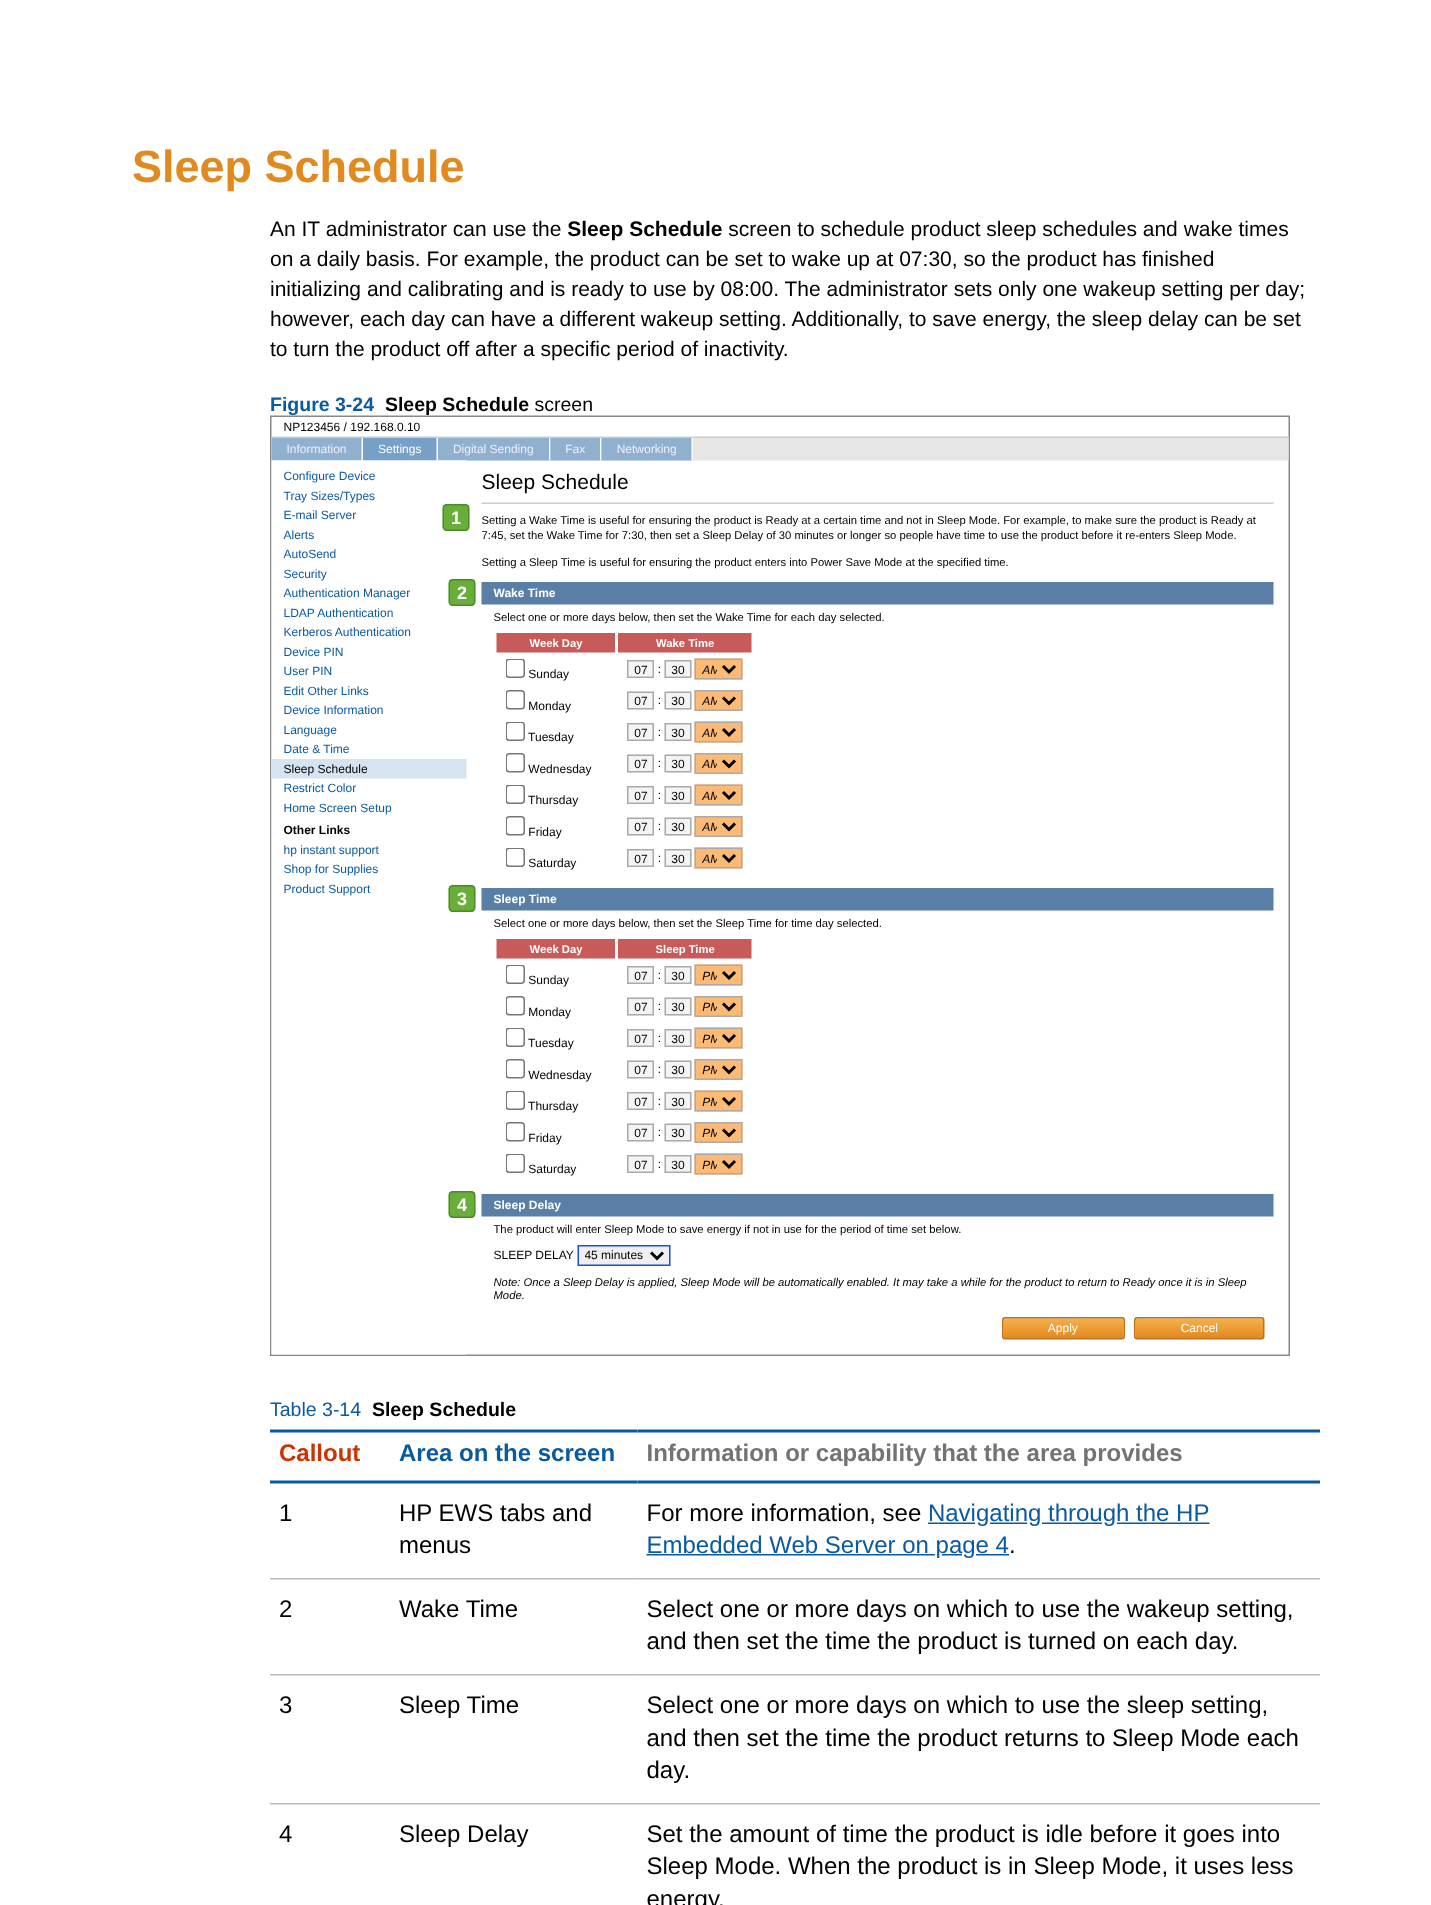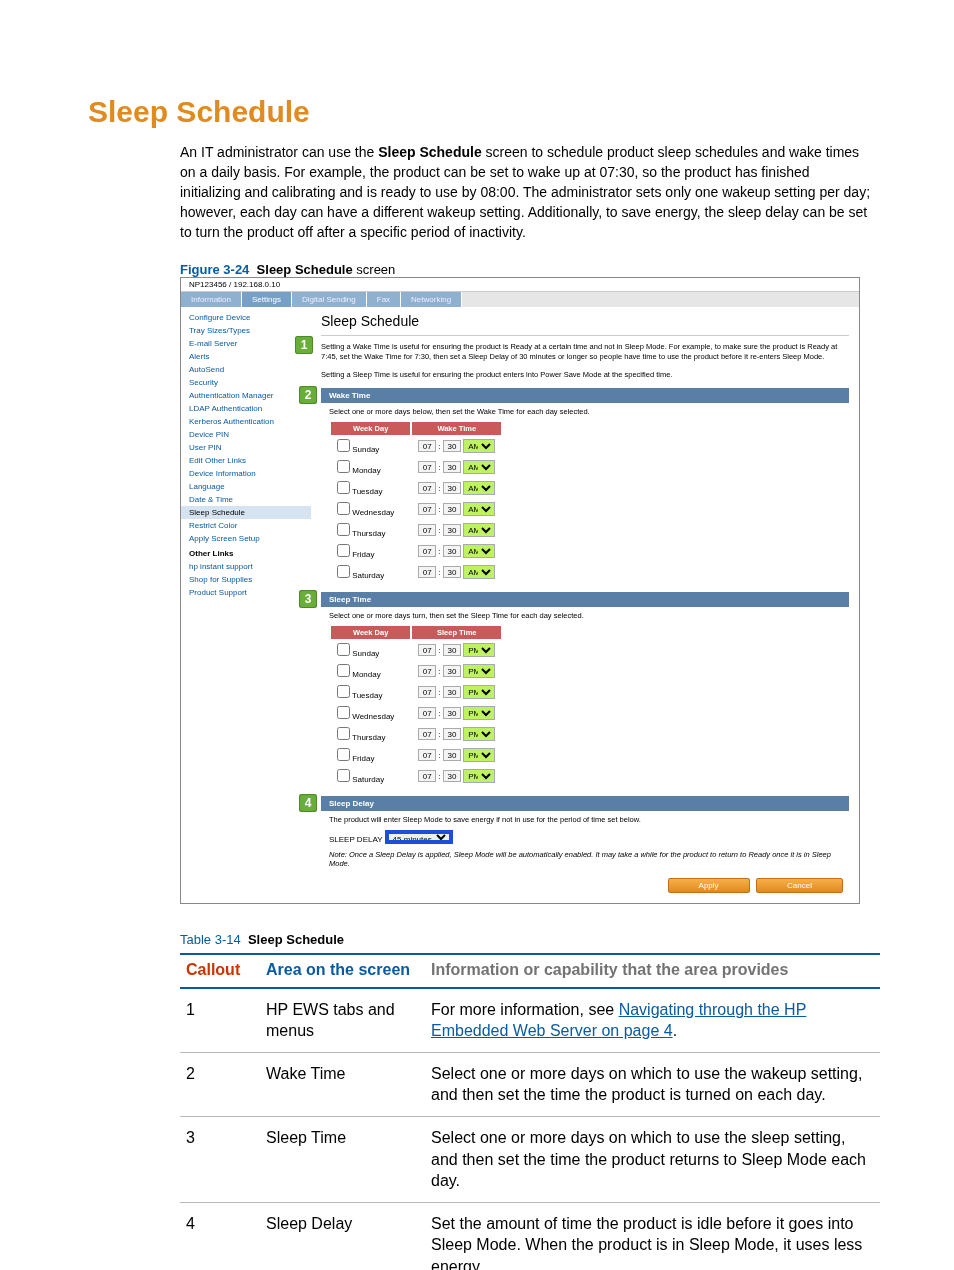--- a/index.html
+++ b/index.html
@@ -133,25 +133,26 @@
   .days-table td {
     font-size: 8px;
     padding: 2px 6px;
     margin-top: 44px;
   }
   .time-cell input[type="text"] {
     width: 18px; height: 12px; font-size: 8px; text-align: center;
     border: 1px solid #aaa; background: #f4f4f4;
   }
   .time-cell select {
-    height: 14px; font-size: 8px; border: 1px solid #aaa; background: #bef264;
+    height: 14px; font-size: 8px; border: 1px solid #aaa; background: #fdba74;
     width: 32px;
+    font-style: italic;
   }
   .delay-block { font-size: 8px; margin: 6px 0 6px 8px; }
-  .delay-block select { font-size: 8px; height: 14px; border: 4px solid #1d4ed8; }
+  .delay-block select { font-size: 8px; height: 14px; border: 1px solid #1d4ed8; }
   .note-italic { font-size: 7.5px; font-style: italic; margin: 6px 0 10px 8px; }
   .ss-buttons { text-align: right; padding-right: 6px; margin-top: 4px; }
   .ss-btn {
     display: inline-block;
     background: linear-gradient(#f7b04a,#e08a1f);
     color: #fff;
     font-size: 8px;
     padding: 2px 30px;
     border: 1px solid #c0701a;
     border-radius: 2px;
@@ -238,21 +239,21 @@
         <a>LDAP Authentication</a>
         <a>Kerberos Authentication</a>
         <a>Device PIN</a>
         <a>User PIN</a>
         <a>Edit Other Links</a>
         <a>Device Information</a>
         <a>Language</a>
         <a>Date &amp; Time</a>
         <a class="active">Sleep Schedule</a>
         <a>Restrict Color</a>
-        <a>Apply Screen Setup</a>
+        <a>Home Screen Setup</a>
         <div class="section-hdr">Other Links</div>
         <a>hp instant support</a>
         <a>Shop for Supplies</a>
         <a>Product Support</a>
       </div>
     <div class="ss-main">
       <h2>Sleep Schedule</h2>
       <div class="ss-help">Setting a Wake Time is useful for ensuring the product is Ready at a certain time and not in Sleep Mode. For example, to make sure the product is Ready at 7:45, set the Wake Time for 7:30, then set a Sleep Delay of 30 minutes or longer so people have time to use the product before it re-enters Sleep Mode.</div>
       <div class="ss-help">Setting a Sleep Time is useful for ensuring the product enters into Power Save Mode at the specified time.</div>
 
@@ -297,21 +298,21 @@
               <td><input type="checkbox" style=""> Saturday</td>
               <td class="time-cell"><input type="text" value="07" style=""> : <input type="text" value="30" style=""> <select><option>AM</option></select></td>
             </tr>
           </tbody>
       </table>
 
       <div class="panel-hdr">
         <span>Sleep Time</span>
         <span class="callout" style="left:-22px; top:-2px;">3</span>
       </div>
-      <div class="panel-note">Select one or more days turn, then set the Sleep Time for each day selected.</div>
+      <div class="panel-note">Select one or more days below, then set the Sleep Time for time day selected.</div>
       <table class="days-table">
         <thead>
             <tr>
           <th>Week Day</th>
           <th>Sleep Time</th>
         </tr>
           </thead>
         <tbody id="sleep-rows">
             <tr>
               <td><input type="checkbox" style=""> Sunday</td>

